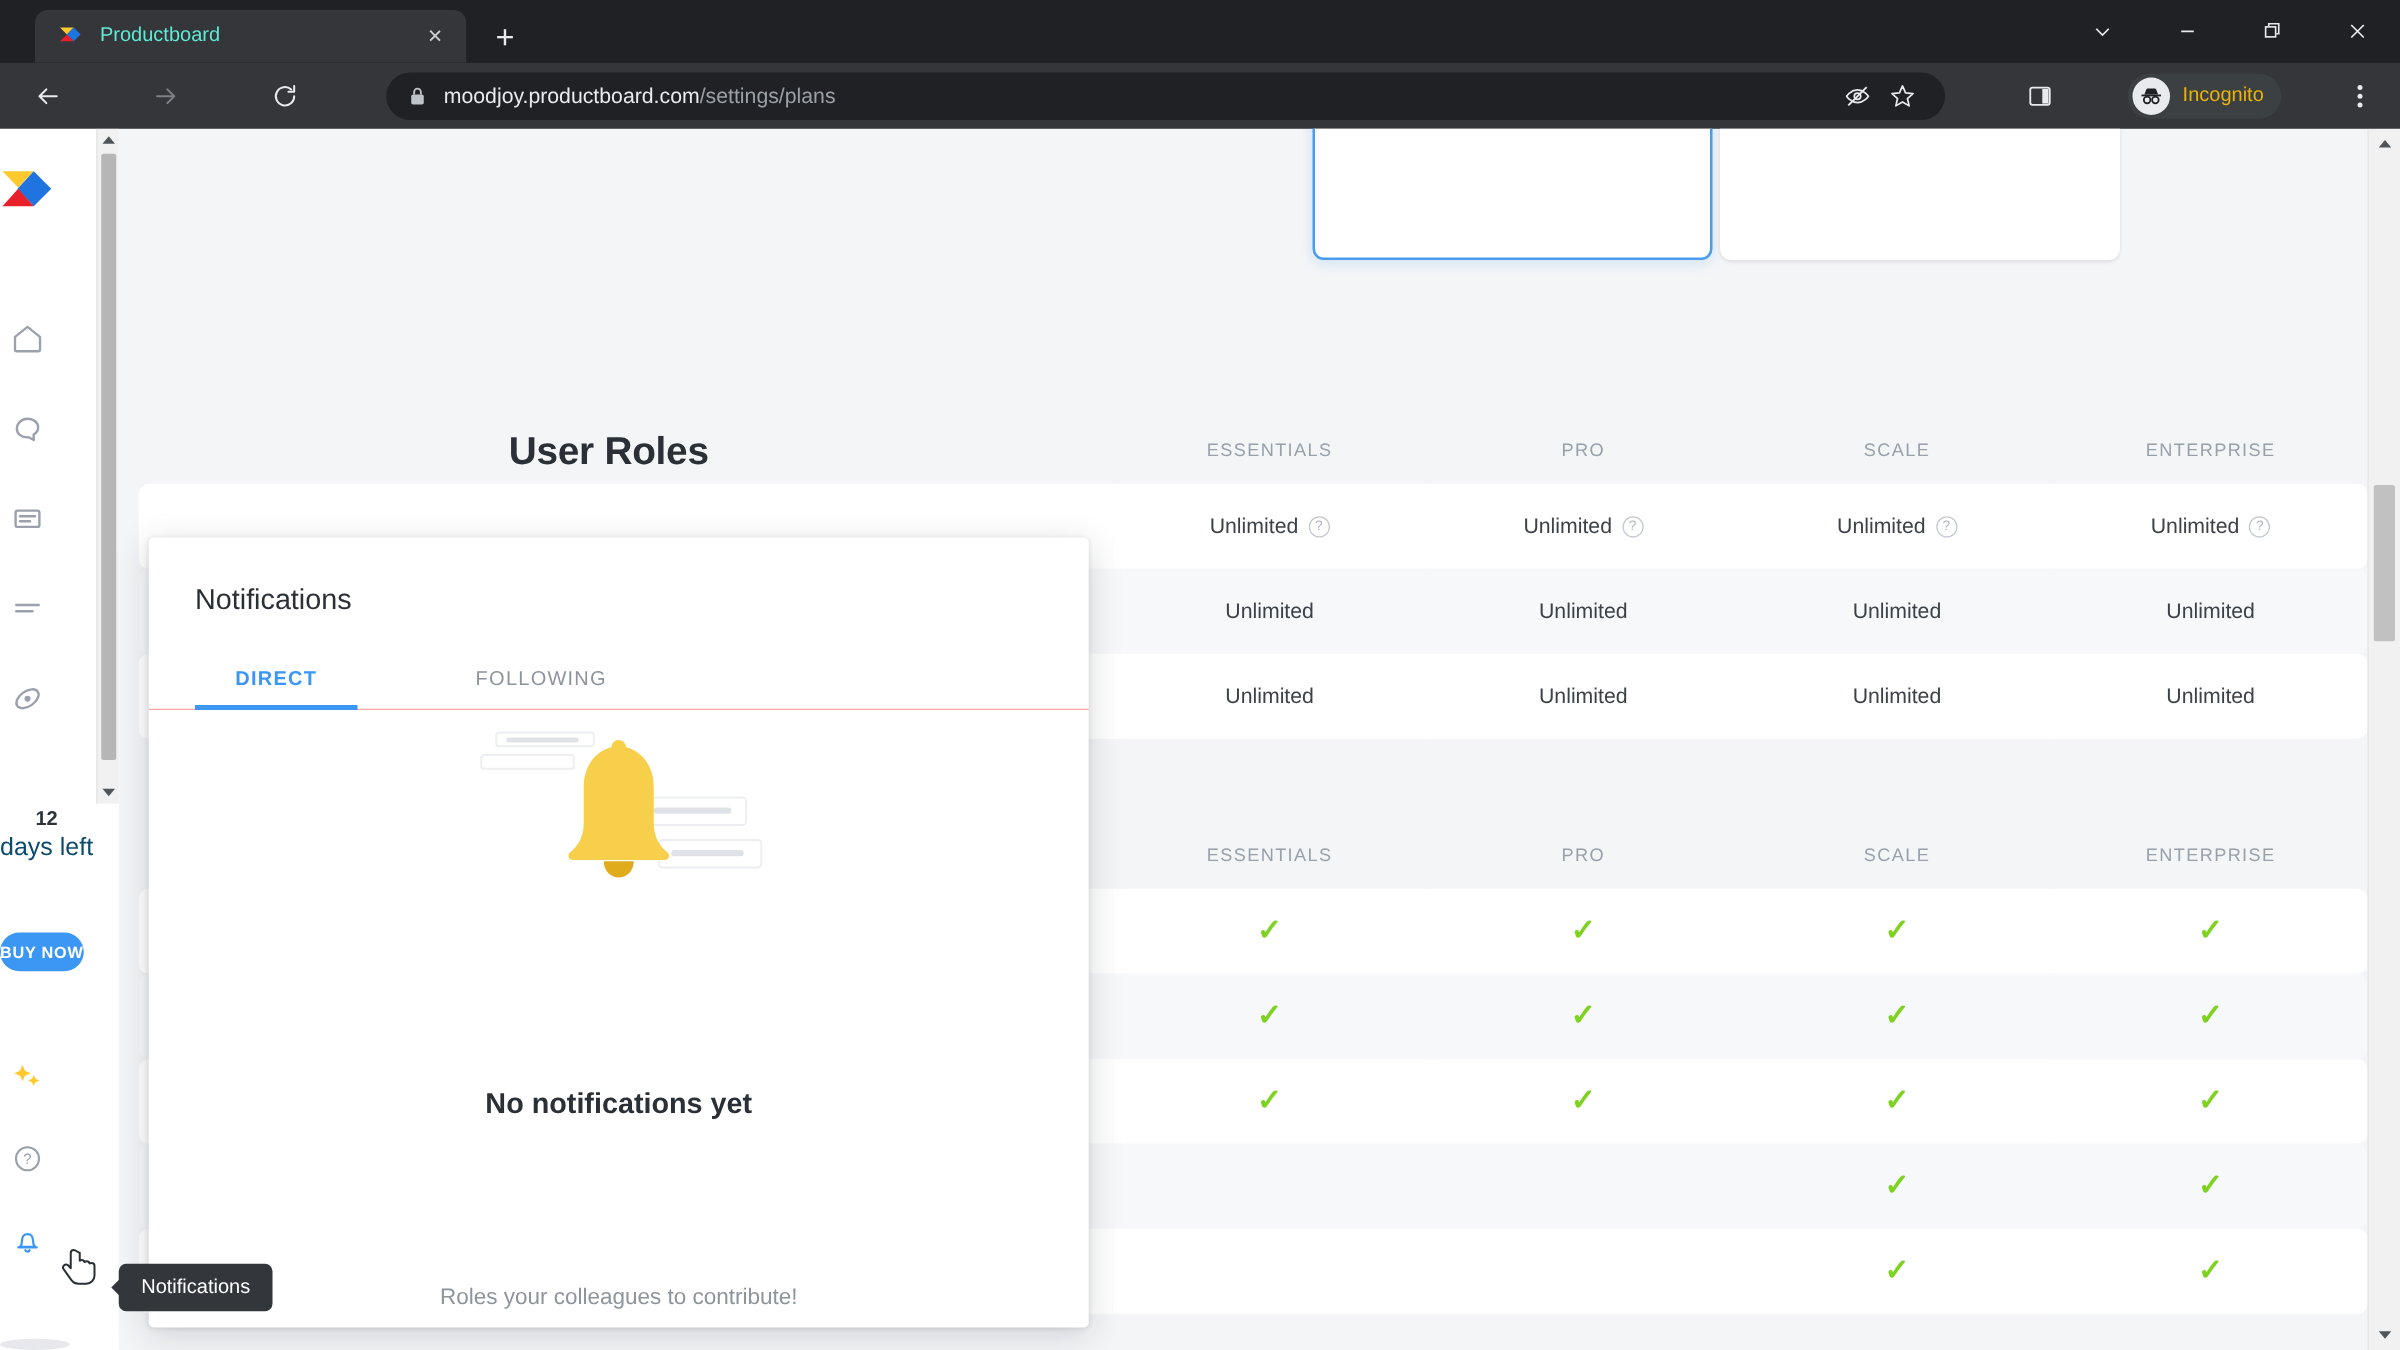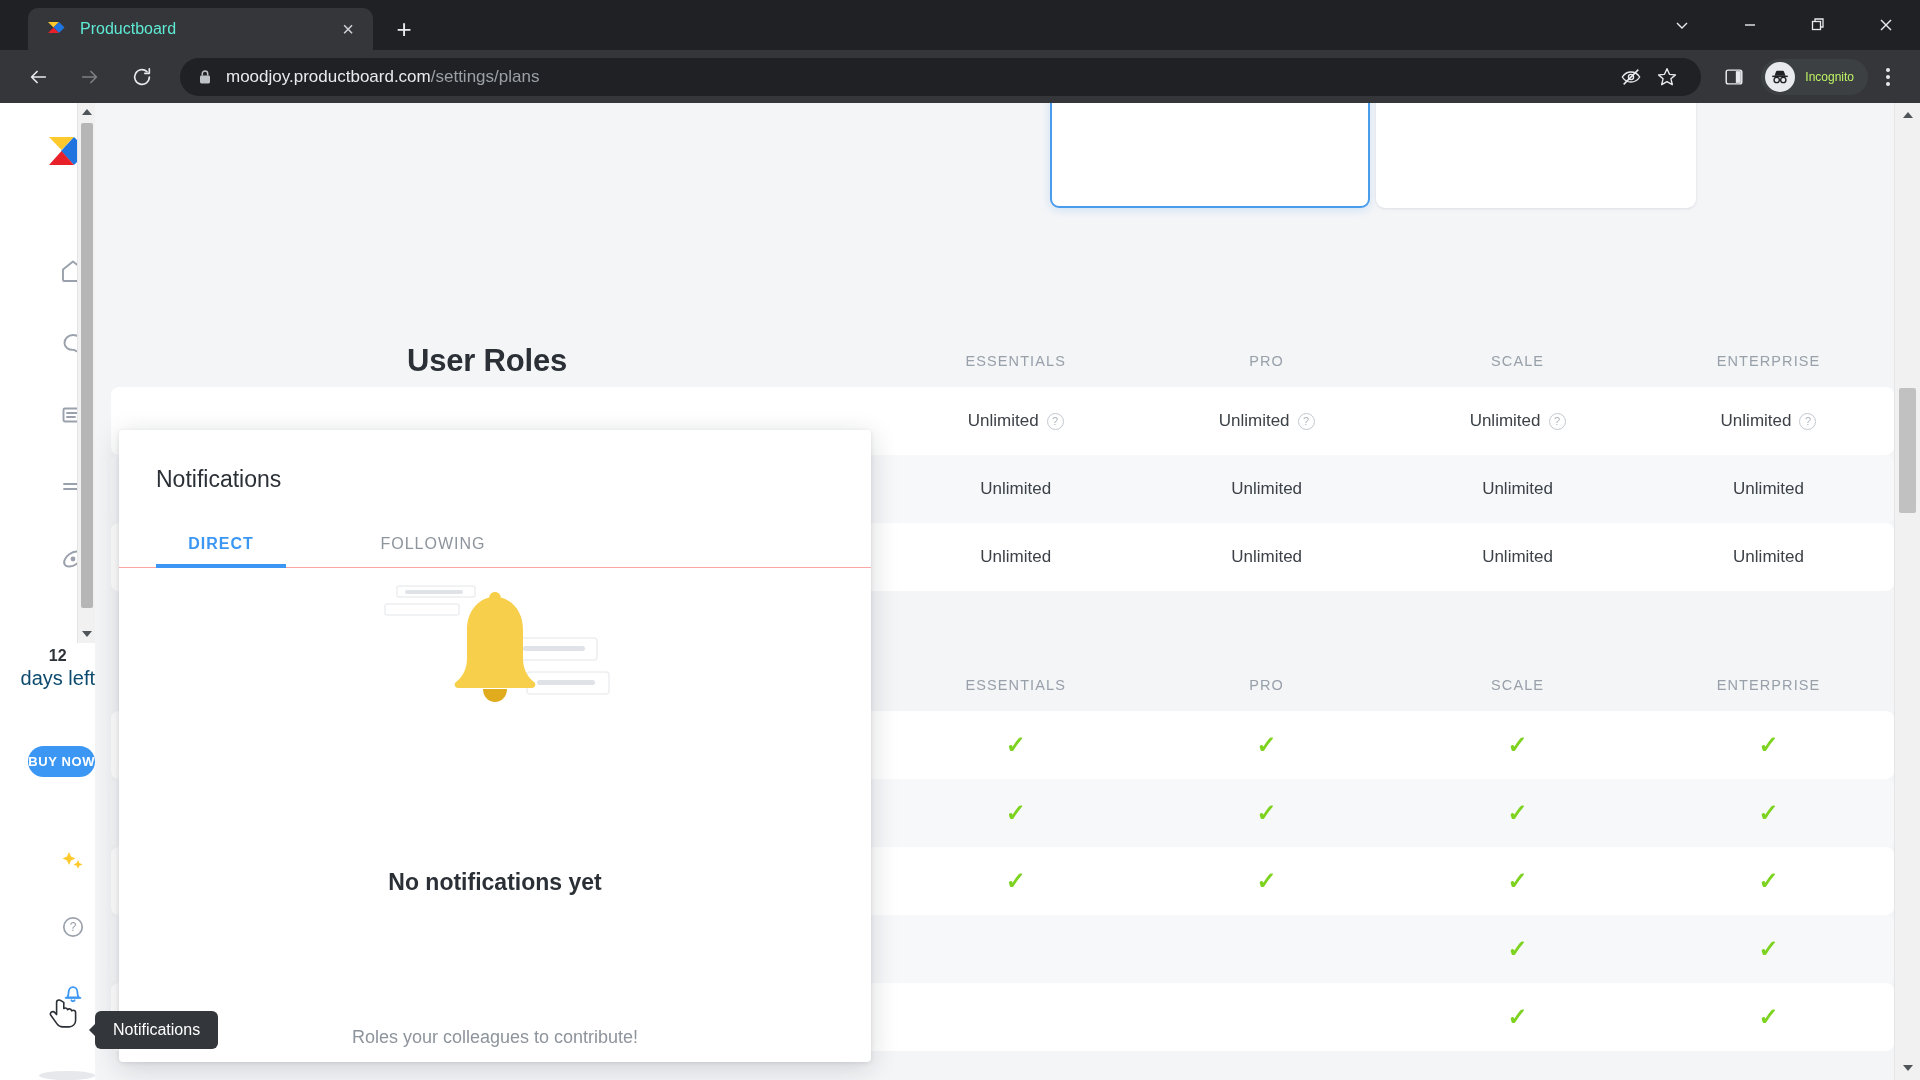--- a/index.html
+++ b/index.html
@@ -46,20 +46,21 @@
   }
   .win-btn {
     width: 68px; height: 50px; display: flex; align-items: center;
     justify-content: center; color: #e8eaed;
   }
 
   .toolbar {
     height: 53px; background: #35363a;
     display: flex; align-items: center; padding: 0 12px;
     flex: 0 0 53px;
+    gap: 43px;
   }
   .nav-btn {
     width: 40px; height: 40px; margin: 0 6px;
     display: flex; align-items: center; justify-content: center;
     color: #e8eaed; border-radius: 50%;
   }
   .nav-btn.disabled { color: #7d8084; }
   .omnibox {
     flex: 1; height: 38px; background: #202124; border-radius: 19px;
     display: flex; align-items: center; padding: 0 16px; margin: 0 12px;
@@ -72,31 +73,31 @@
   .omni-icon { width: 36px; height: 36px; display: flex; align-items: center; justify-content: center; color: #e8eaed; }
   .tb-icon { width: 42px; height: 42px; display: flex; align-items: center; justify-content: center; color: #e8eaed; }
   .incognito-pill {
     height: 36px; background: #3c4043; border-radius: 18px; display: flex;
     align-items: center; padding: 0 14px 0 4px; margin-left: 6px;
   }
   .incog-av {
     width: 30px; height: 30px; border-radius: 50%; background: #e8eaed;
     display: flex; align-items: center; justify-content: center; flex: 0 0 30px;
   }
-  .incog-label { color: #bef264; font-size: 12px; margin-left: 10px; white-space: nowrap; }
+  .incog-label { color: #eab308; font-size: 16px; margin-left: 10px; white-space: nowrap; }
   .kebab { width: 40px; display:flex; flex-direction: column; align-items:center; justify-content:center; gap:3px; }
   .kebab i { width: 4px; height: 4px; border-radius: 50%; background: #e8eaed; display:block; }
 
   
   .viewport { flex: 1; display: flex; background: #f4f5f7; position: relative; overflow: hidden; }
 
   
   .rail {
     width: 95px; flex: 0 0 95px; background: #ffffff; position: relative;
-    display: flex; flex-direction: column; align-items: flex-end; z-index: 30; gap: 44px;
+    display: flex; flex-direction: column; align-items: flex-start; z-index: 30; gap: 44px;
   }
   .rail-logo { margin-top: 30px; width: 48px; height: 42px; position: relative; }
   .rail-icons { margin-top: 30px; display: flex; flex-direction: column; align-items: center; gap: 28px; }
   .rail-ic { width: 44px; height: 44px; display: flex; align-items: center; justify-content: center; color: #9aa1ac; }
   .trial { margin-top: 22px; text-align: center; }
   .trial-num { font-size: 16px; font-weight: 700; color: #2d3338; line-height: 1.1; }
   .trial-lbl { font-size: 20px; color: #0c4a6e; line-height: 1.35; }
   .buy-now {
     margin-top: 10px; background: #3b97f3; color: #fff; border: none;
     border-radius: 16px; padding: 8px 0; font-size: 13px; font-weight: 700;

